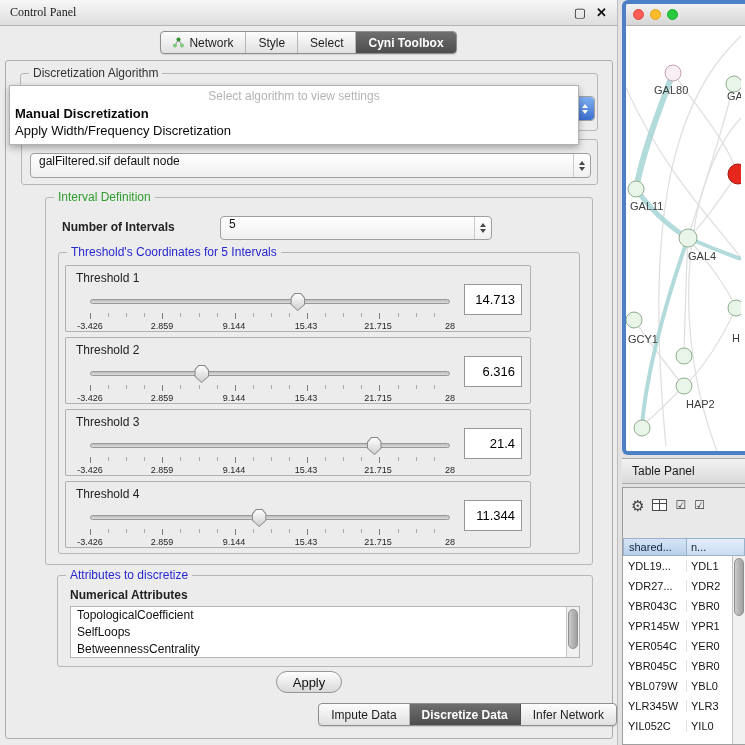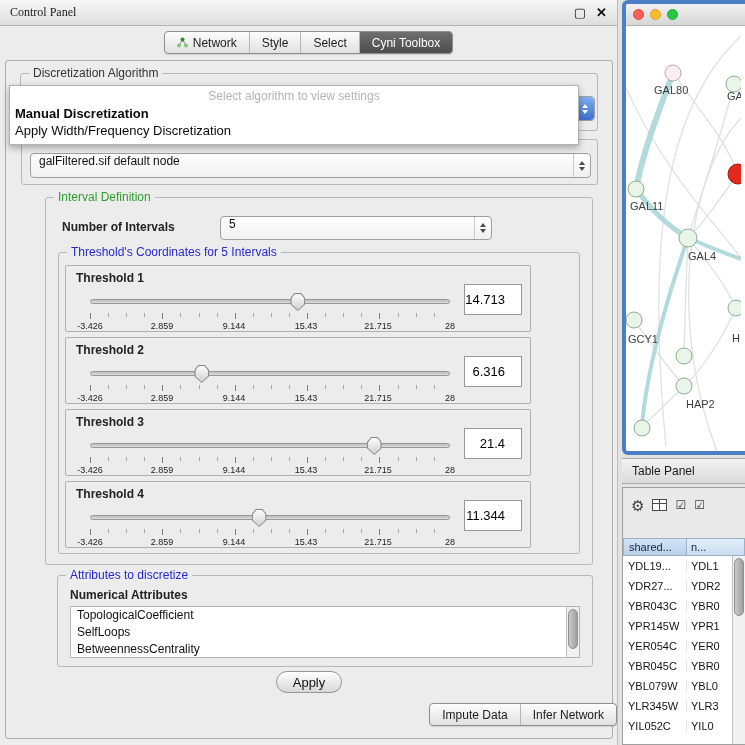--- a/index.html
+++ b/index.html
@@ -21,21 +21,21 @@
   .cp-title { font-size:12px; color:#1a1a1a; }
   .cp-winbtns { margin-left:auto; display:flex; gap:10px; font-size:13px; color:#111; align-items:center; }
   .cp-winbtns .bold { font-weight:bold; }
 
   .cp-tabbar { position:absolute; top:31px; left:0; right:0; display:flex; justify-content:center; z-index:5; }
   .seg { display:flex; border:1px solid #8e8e8e; border-radius:4px; overflow:hidden;
     background:linear-gradient(#fdfdfd,#e0e0e0); height:23px; box-shadow:0 1px 1px rgba(0,0,0,.12); }
   .seg-item { display:flex; align-items:center; gap:5px; padding:0 12px; font-size:12px;
     color:#1c1c1c; border-right:1px solid #b6b6b6; cursor:default; white-space:nowrap; }
   .seg-item:last-child { border-right:none; }
-  .seg-item.active { background:linear-gradient(#6f6f6f,#4d4d4d); color:#fff; border-right-color:#4d4d4d; }
+  .seg-item.active { background:linear-gradient(#6f6f6f,#4d4d4d); color:#fff; border-right-color:#4d4d4d;font-weight:bold; }
 
   .cp-body { position:absolute; left:5px; top:60px; width:608px; height:679px;
     border:1px solid #adadad; border-radius:3px; background:#ececec; }
 
   .group { position:absolute; border:1px solid #b7b7b7; border-radius:3px; }
   .group-label { position:absolute; top:-8px; left:8px; background:#ececec; padding:0 4px;
     font-size:12px; color:#333; white-space:nowrap; }
   .group-label.green { color:#2e9e2e; }
   .group-label.blue  { color:#2727cf; }
 
@@ -69,39 +69,39 @@
 
   
   .interval-group { left:39px; top:136px; width:548px; height:368px; }
   .count-label { position:absolute; left:16px; top:22px; font-weight:bold; font-size:12px; }
   .count-combo { left:174px; top:18px; width:272px; height:24px; }
   .th-group { position:absolute; left:12px; top:54px; width:522px; height:302px;
     border:1px solid #b7b7b7; border-radius:3px; padding-top:12px; }
 
   .th-panel { position:relative; border:1px solid #b0b0b0; border-radius:2px;
     height:67px; margin:0 48px 5px 6px; background:#ececec; }
-  .th-label { position:absolute; left:10px; top:5px; font-weight:bold; font-size:12px; }
+  .th-label { position:absolute; left:10px; top:5px; font-weight:normal; font-size:12px; }
   .th-slider { position:absolute; left:24px; top:26px; width:360px; height:40px; }
   .track { position:absolute; top:7px; left:0; right:0; height:5px;
     background:linear-gradient(#bdbdbd,#dcdcdc); border:1px solid #989898; border-radius:3px; }
   .thumb { position:absolute; top:1px; width:15px; height:18px; transform:translateX(-50%);
     clip-path:polygon(50% 100%, 0 62%, 0 28%, 28% 0, 72% 0, 100% 28%, 100% 62%);
     background:#878787; }
   .thumb::before { content:""; position:absolute; inset:1px; clip-path:inherit;
     background:linear-gradient(#fdfdfd,#cfcfcf); }
   .ticks { position:absolute; top:21px; left:0; right:0; height:6px;
     background-image:
       repeating-linear-gradient(90deg,#7d7d7d 0,#7d7d7d 1px,transparent 1px,transparent 20%),
       repeating-linear-gradient(90deg,#a9a9a9 0,#a9a9a9 1px,transparent 1px,transparent 5%);
     background-size:100.5% 6px, 100.5% 4px; background-repeat:no-repeat; }
   .tick-labels { position:absolute; top:29px; left:0; right:0; height:11px; }
   .tick-labels span { position:absolute; transform:translateX(-50%); font-size:9px; color:#1e1e1e; white-space:nowrap; }
   .th-value { position:absolute; right:8px; top:18px; width:58px; height:31px; background:#fff;
     border:1px solid #979797; font-size:13px; display:flex; align-items:center;
-    justify-content:flex-end; padding-right:16px; color:#000; }
+    justify-content:flex-end; padding-right:6px; color:#000; }
 
   
   .attr-group { left:51px; top:514px; width:536px; height:92px; }
   .attr-title { position:absolute; left:12px; top:12px; font-weight:bold; font-size:12px; }
   .attr-list { position:absolute; left:12px; right:12px; top:30px; height:52px; background:#fff;
     border:1px solid #b5b5b5; overflow:hidden; }
   .attr-item { font-size:12px; line-height:17px; padding-left:6px; color:#111; }
   .vscroll { position:absolute; right:0; top:0; bottom:0; width:13px; background:#f1f1f1;
     border-left:1px solid #c3c3c3; }
   .vscroll .vthumb { position:absolute; left:1px; right:1px; border-radius:5px;
@@ -320,20 +320,23 @@
     </div>
 
     <div class="apply-btn">Apply</div>
   </div>
 
   <div class="cp-bottombar">
     <div class="seg" id="bottom-tabs">
         <div class="seg-item">
           <span>Impute Data</span>
         </div>
+        <div class="seg-item active">
+          <span>Discretize Data</span>
+        </div>
         <div class="seg-item">
           <span>Infer Network</span>
         </div>
       </div>
   </div>
 </div>
 
 <div class="nw">
   <div class="nw-titlebar">
     <span class="light red"></span>

